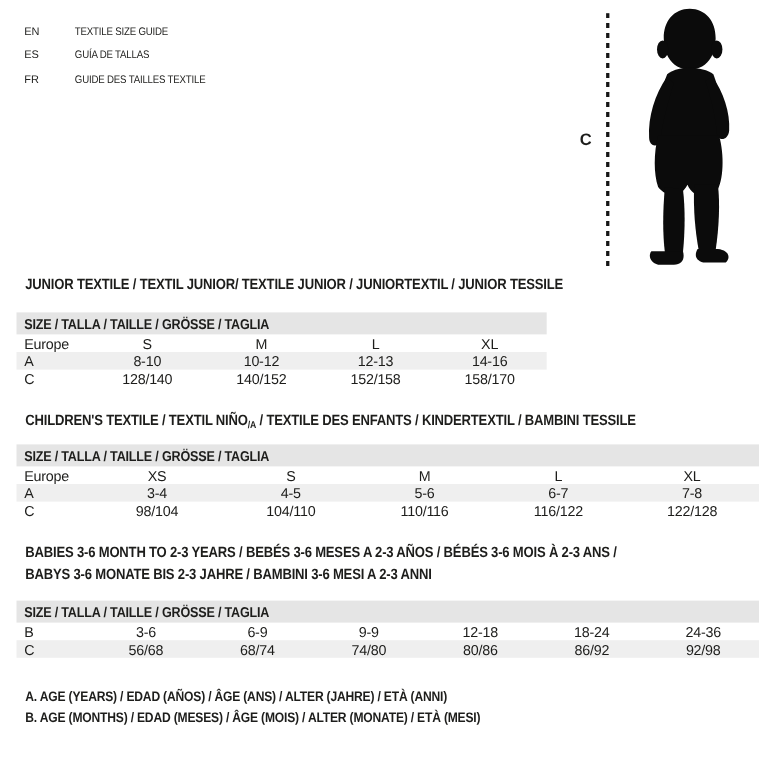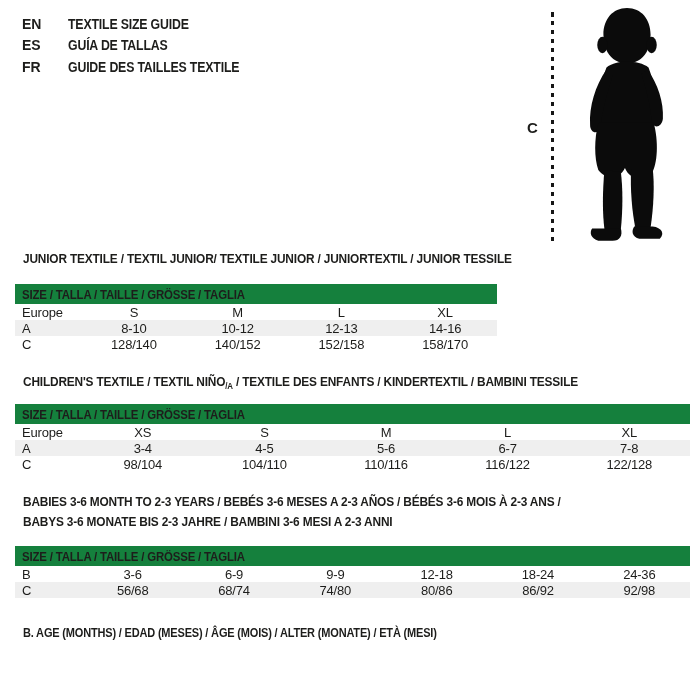--- a/index.html
+++ b/index.html
@@ -4,36 +4,36 @@
 <style>
   html, body { margin:0; padding:0; }
   body { background:#ffffff; font-family:"Liberation Sans", sans-serif; color:#1d1d1b; }
   .canvas { position:relative; width:700px; height:700px; background:#ffffff; overflow:hidden; }
 
   
   .cond { display:inline-block; transform:scaleX(0.88); transform-origin:0 50%; white-space:nowrap; letter-spacing:-0.2px; }
 
   
   .lang-list { position:absolute; top:13px; left:22px; }
-  .lang-row { display:flex; height:21.5px; align-items:center; font-weight:700; font-size:14px; }
+  .lang-row { display:flex; height:21.5px; align-items:flex-end; font-weight:400; font-size:10px; }
   .lang-code { width:46px; flex:0 0 46px; }
 
   
   .measure-line { position:absolute; left:551px; top:12px; width:3px; height:232px;
     background:repeating-linear-gradient(to bottom, #161616 0 4.5px, transparent 4.5px 9px); }
   .measure-label { position:absolute; left:527px; top:119px; font-weight:700; font-size:15px; }
   .figure-svg { position:absolute; left:560px; top:6px; }
 
   
   .sec-heading { position:absolute; left:23px; font-weight:700; font-size:13.5px; white-space:nowrap; }
   .sub { font-size:9px; vertical-align:-3px; }
 
   
   .size-table { position:absolute; left:15px; font-size:13px; }
-  .t-bar { height:20px; background:#15803d; display:flex; align-items:center; padding-left:7px; font-weight:700; font-size:13px; }
+  .t-bar { height:20px; background:#e5e5e5; display:flex; align-items:center; padding-left:7px; font-weight:700; font-size:13px; }
   .t-row { display:flex; height:16px; align-items:center; }
   .t-row.alt { background:#efefef; }
   .t-lbl { width:60px; flex:0 0 60px; padding-left:7px; text-align:left; letter-spacing:-0.2px; }
   .t-val { flex:1; text-align:center; letter-spacing:-0.2px; }
 
   
   .footnotes { position:absolute; left:23px; top:626px; }
   .footnote { height:19px; font-weight:700; font-size:12.5px; }
 </style>
 </head>
@@ -160,17 +160,20 @@
       <span class="t-val">68/74</span>
       <span class="t-val">74/80</span>
       <span class="t-val">80/86</span>
       <span class="t-val">86/92</span>
       <span class="t-val">92/98</span>
     </div>
   </div>
 
   <div class="footnotes">
     <div class="footnote">
+      <span class="cond">A. AGE (YEARS) / EDAD (AÑOS) / ÂGE (ANS) / ALTER (JAHRE) / ETÀ (ANNI)</span>
+    </div>
+    <div class="footnote">
       <span class="cond">B. AGE (MONTHS) / EDAD (MESES) / ÂGE (MOIS) / ALTER (MONATE) / ETÀ (MESI)</span>
     </div>
   </div>
 
 </div>
 
 </body></html>

